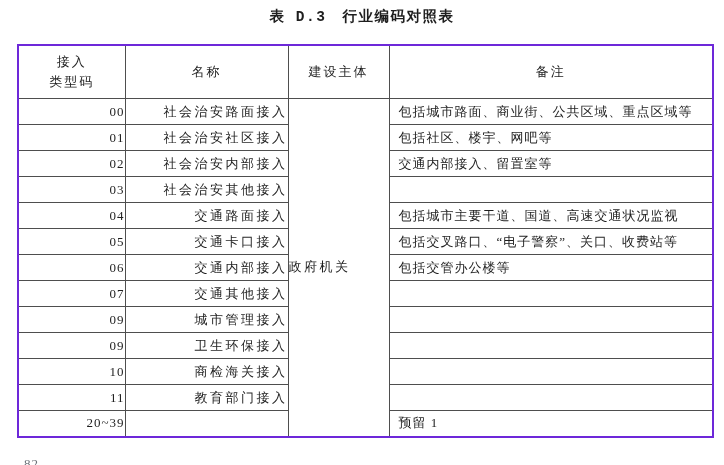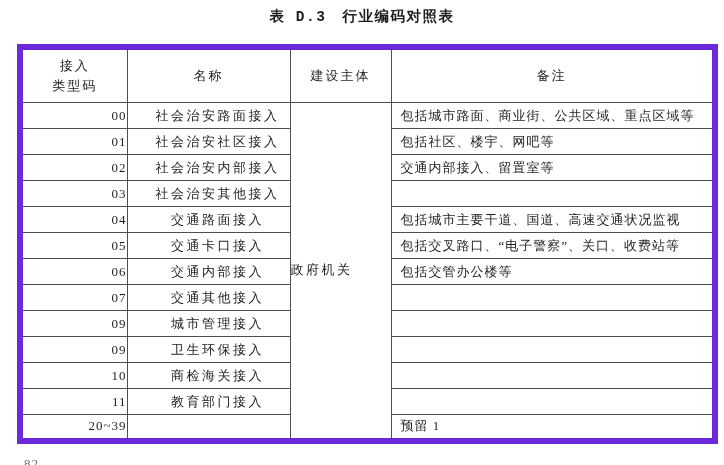--- a/index.html
+++ b/index.html
@@ -26,21 +26,21 @@
     letter-spacing: 1.5px;
     font-family: Liberation Mono, monospace;
   }
   table.code-table {
     position: absolute;
     left: 17px;
     top: 44px;
     width: 695px;
     border-collapse: collapse;
     table-layout: fixed;
-    border: 6px solid #6d28d9;
+    border: 2px solid #6d28d9;
   }
   .code-table th,
   .code-table td {
     border: 1px solid #4e4e4e;
     font-size: 13px;
     font-weight: normal;
     padding: 0;
     overflow: hidden;
     vertical-align: middle;
   }
@@ -54,21 +54,21 @@
   }
   .hdr-two-line {
     white-space: pre-line;
     line-height: 1.55;
   }
   td.cell-code {
     text-align: right;
     letter-spacing: 1px;
   }
   td.cell-name {
-    text-align: center;
+    text-align: right;
     padding-left: 18px;
     letter-spacing: 2.5px;
   }
   td.cell-subject {
     text-align: left;
     letter-spacing: 2.5px;
   }
   td.cell-remark {
     text-align: left;
     padding-left: 9px;

